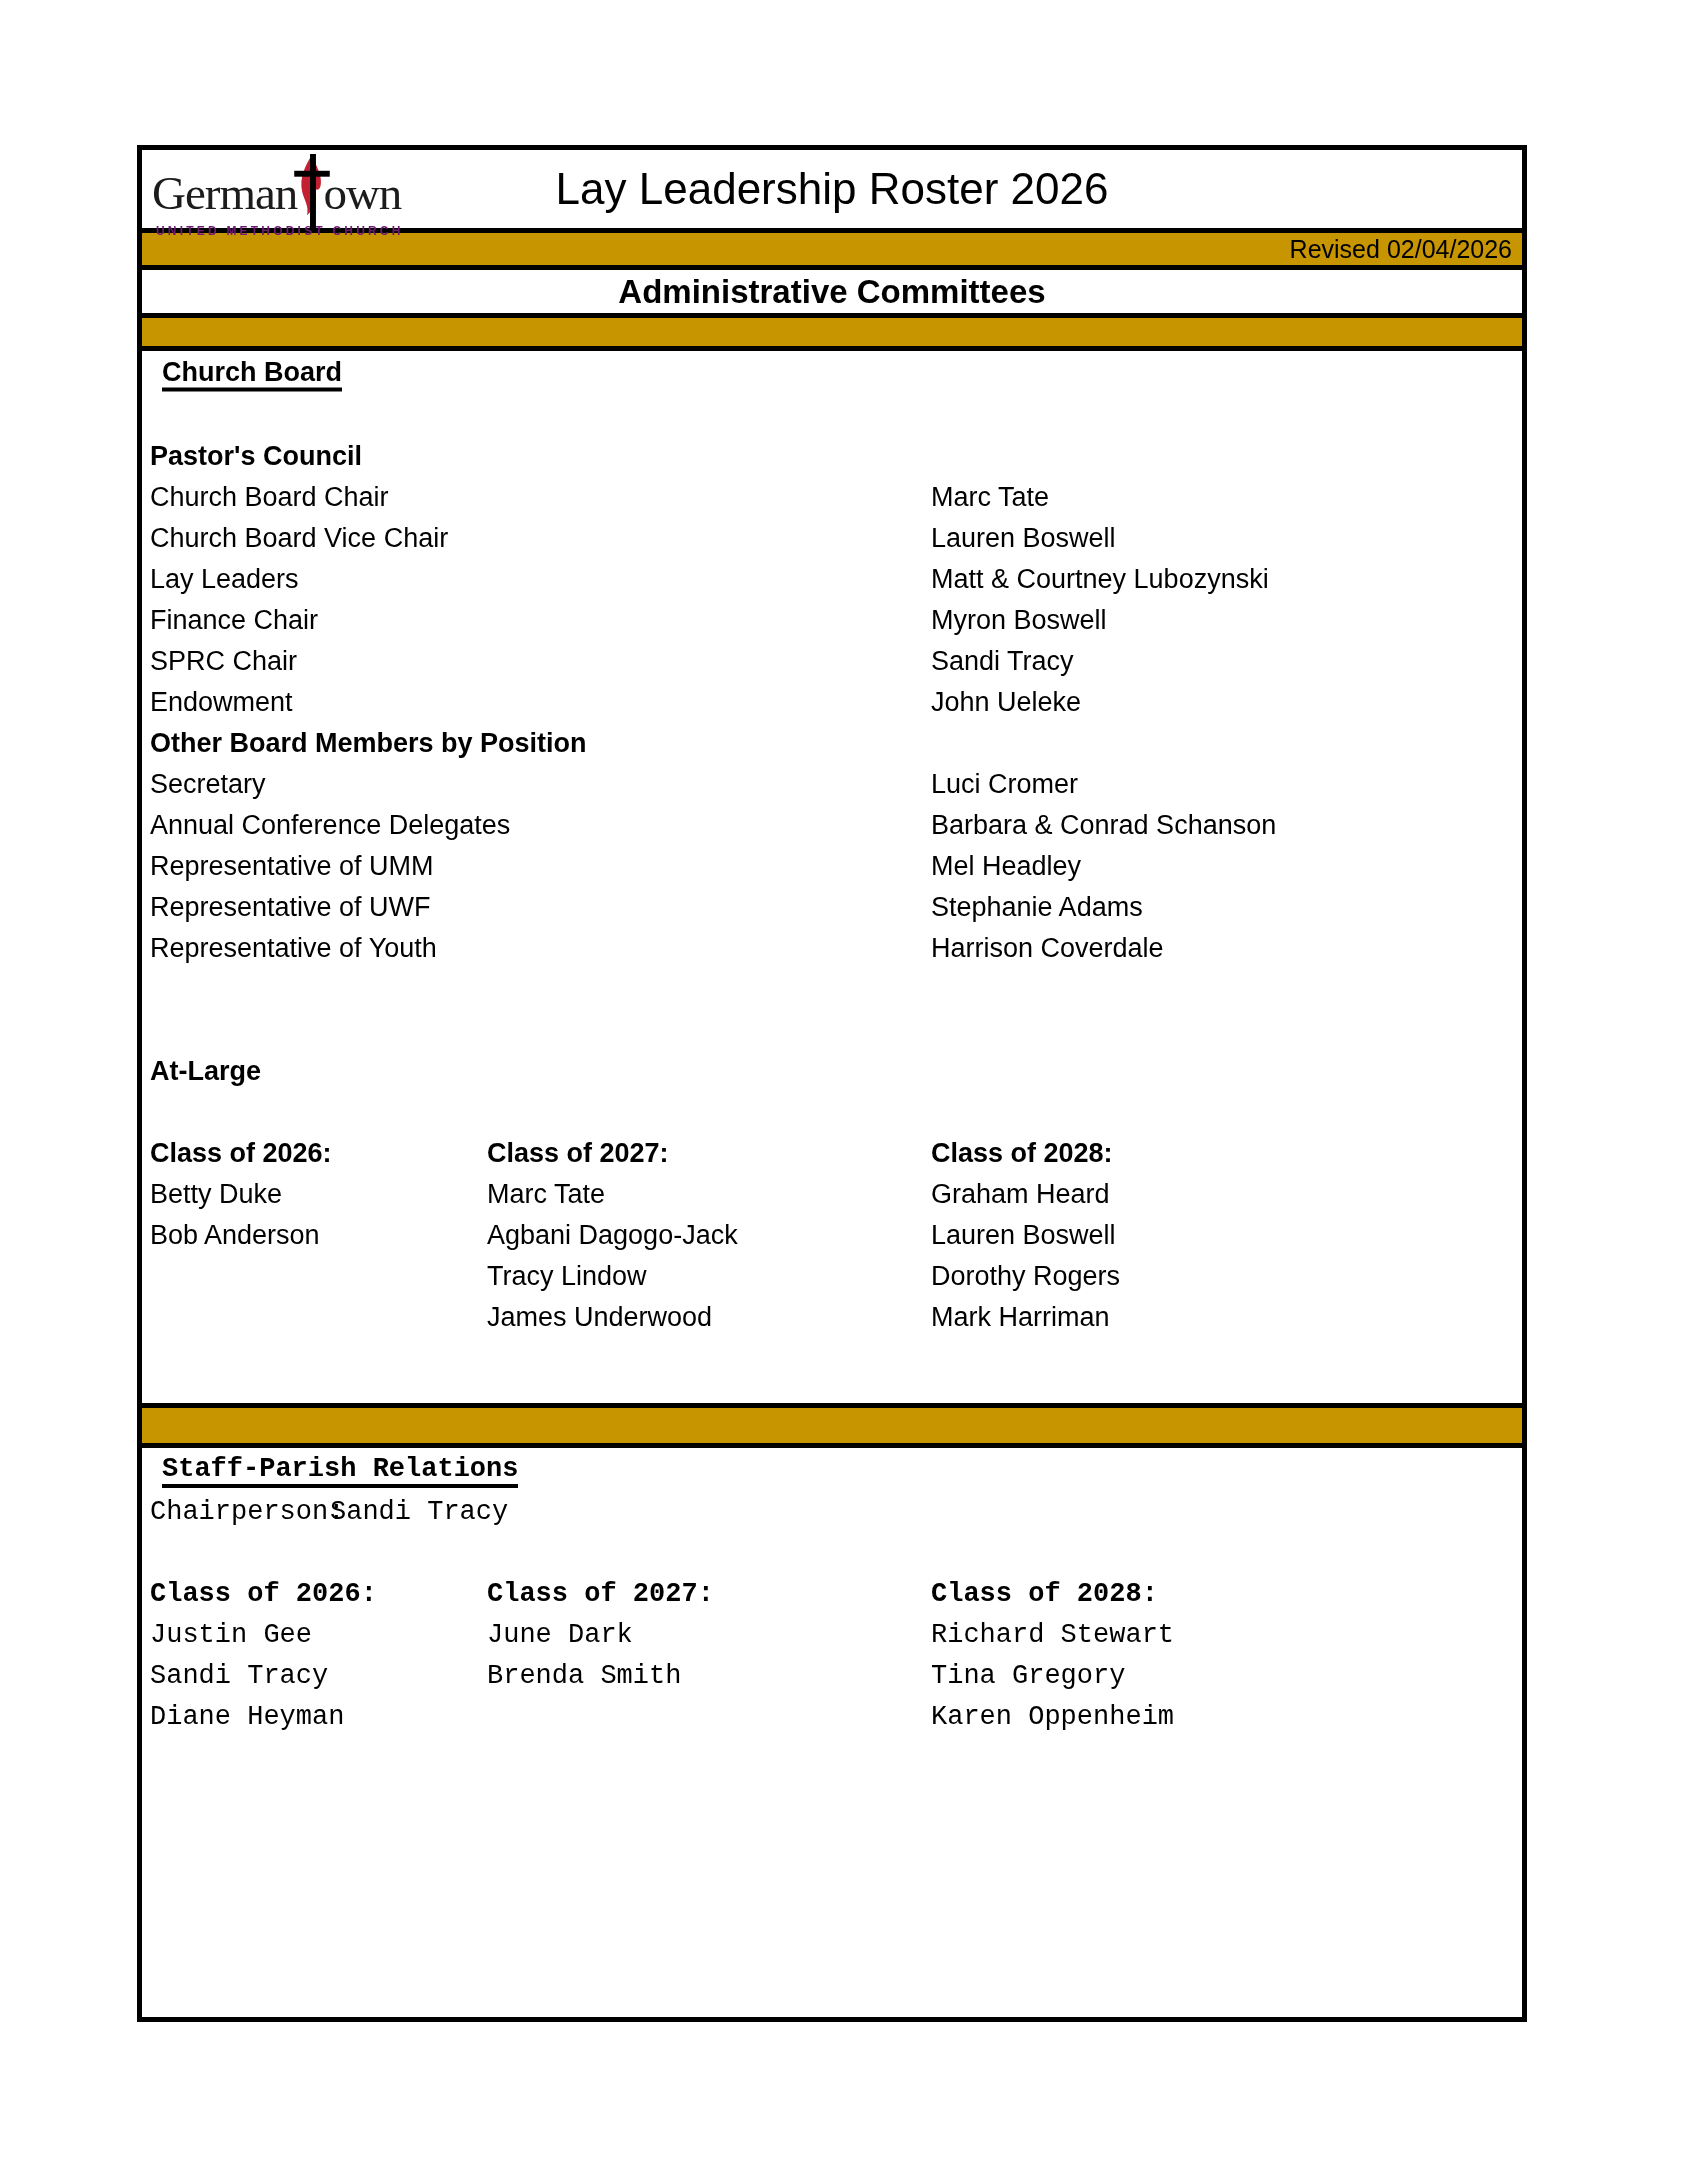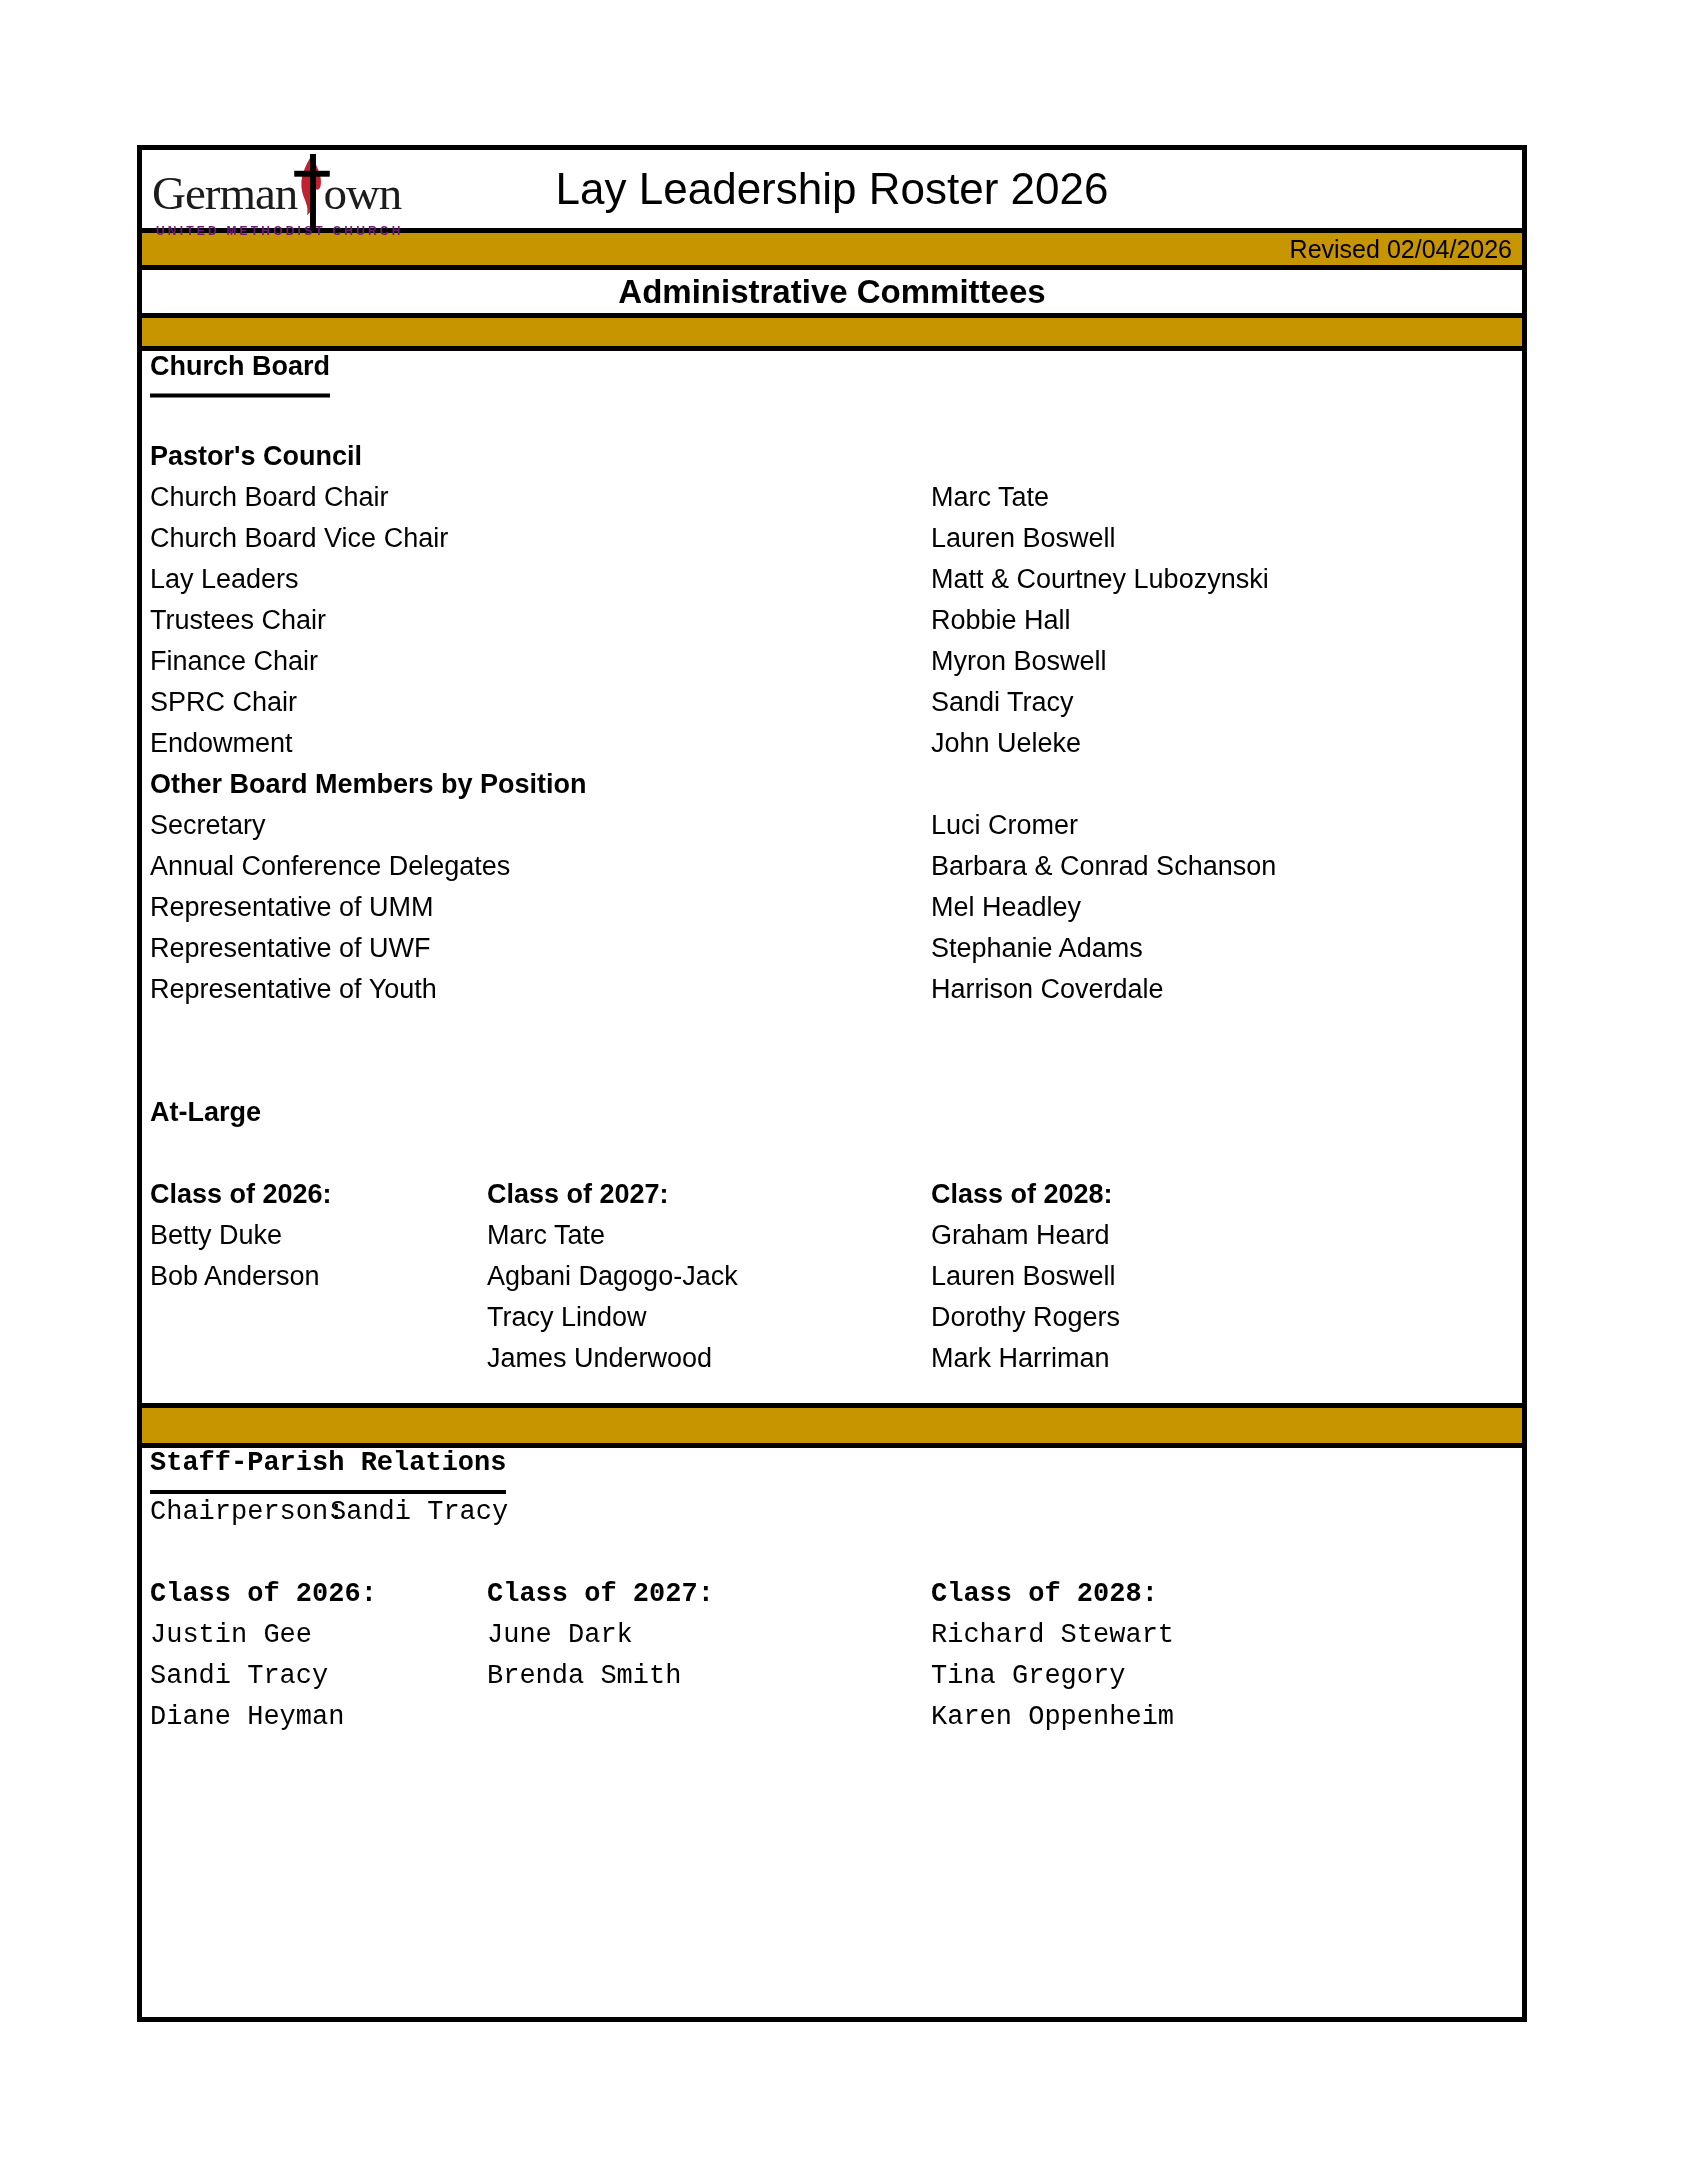--- a/index.html
+++ b/index.html
@@ -74,21 +74,22 @@
     white-space:nowrap;
   }
   .c1{left:8px;}
   .c2{left:345px;}
   .c3{left:789px;}
   .cchair{left:188px;}
   .b{font-weight:bold;}
   .head-u{
     font-weight:bold;
     border-bottom:4px solid #000;
-    padding-bottom:12px;
+    padding-bottom:0px;
+    margin-left:12px;
   }
 </style>
 </head>
 <body>
 
 <div class="page">
   <div class="doc-box">
 
     <div class="band band-header">
       <div class="logo">
@@ -129,24 +130,20 @@
       </div>
       <div class="line">
         <span class="c1">Church Board Vice Chair</span>
         <span class="c3">Lauren Boswell</span>
       </div>
       <div class="line">
         <span class="c1">Lay Leaders</span>
         <span class="c3">Matt &amp; Courtney Lubozynski</span>
       </div>
       <div class="line">
-        <span class="c1">Trustees Chair</span>
-        <span class="c3">Robbie Hall</span>
-      </div>
-      <div class="line">
         <span class="c1">Finance Chair</span>
         <span class="c3">Myron Boswell</span>
       </div>
       <div class="line">
         <span class="c1">SPRC Chair</span>
         <span class="c3">Sandi Tracy</span>
       </div>
       <div class="line">
         <span class="c1">Endowment</span>
         <span class="c3">John Ueleke</span>

